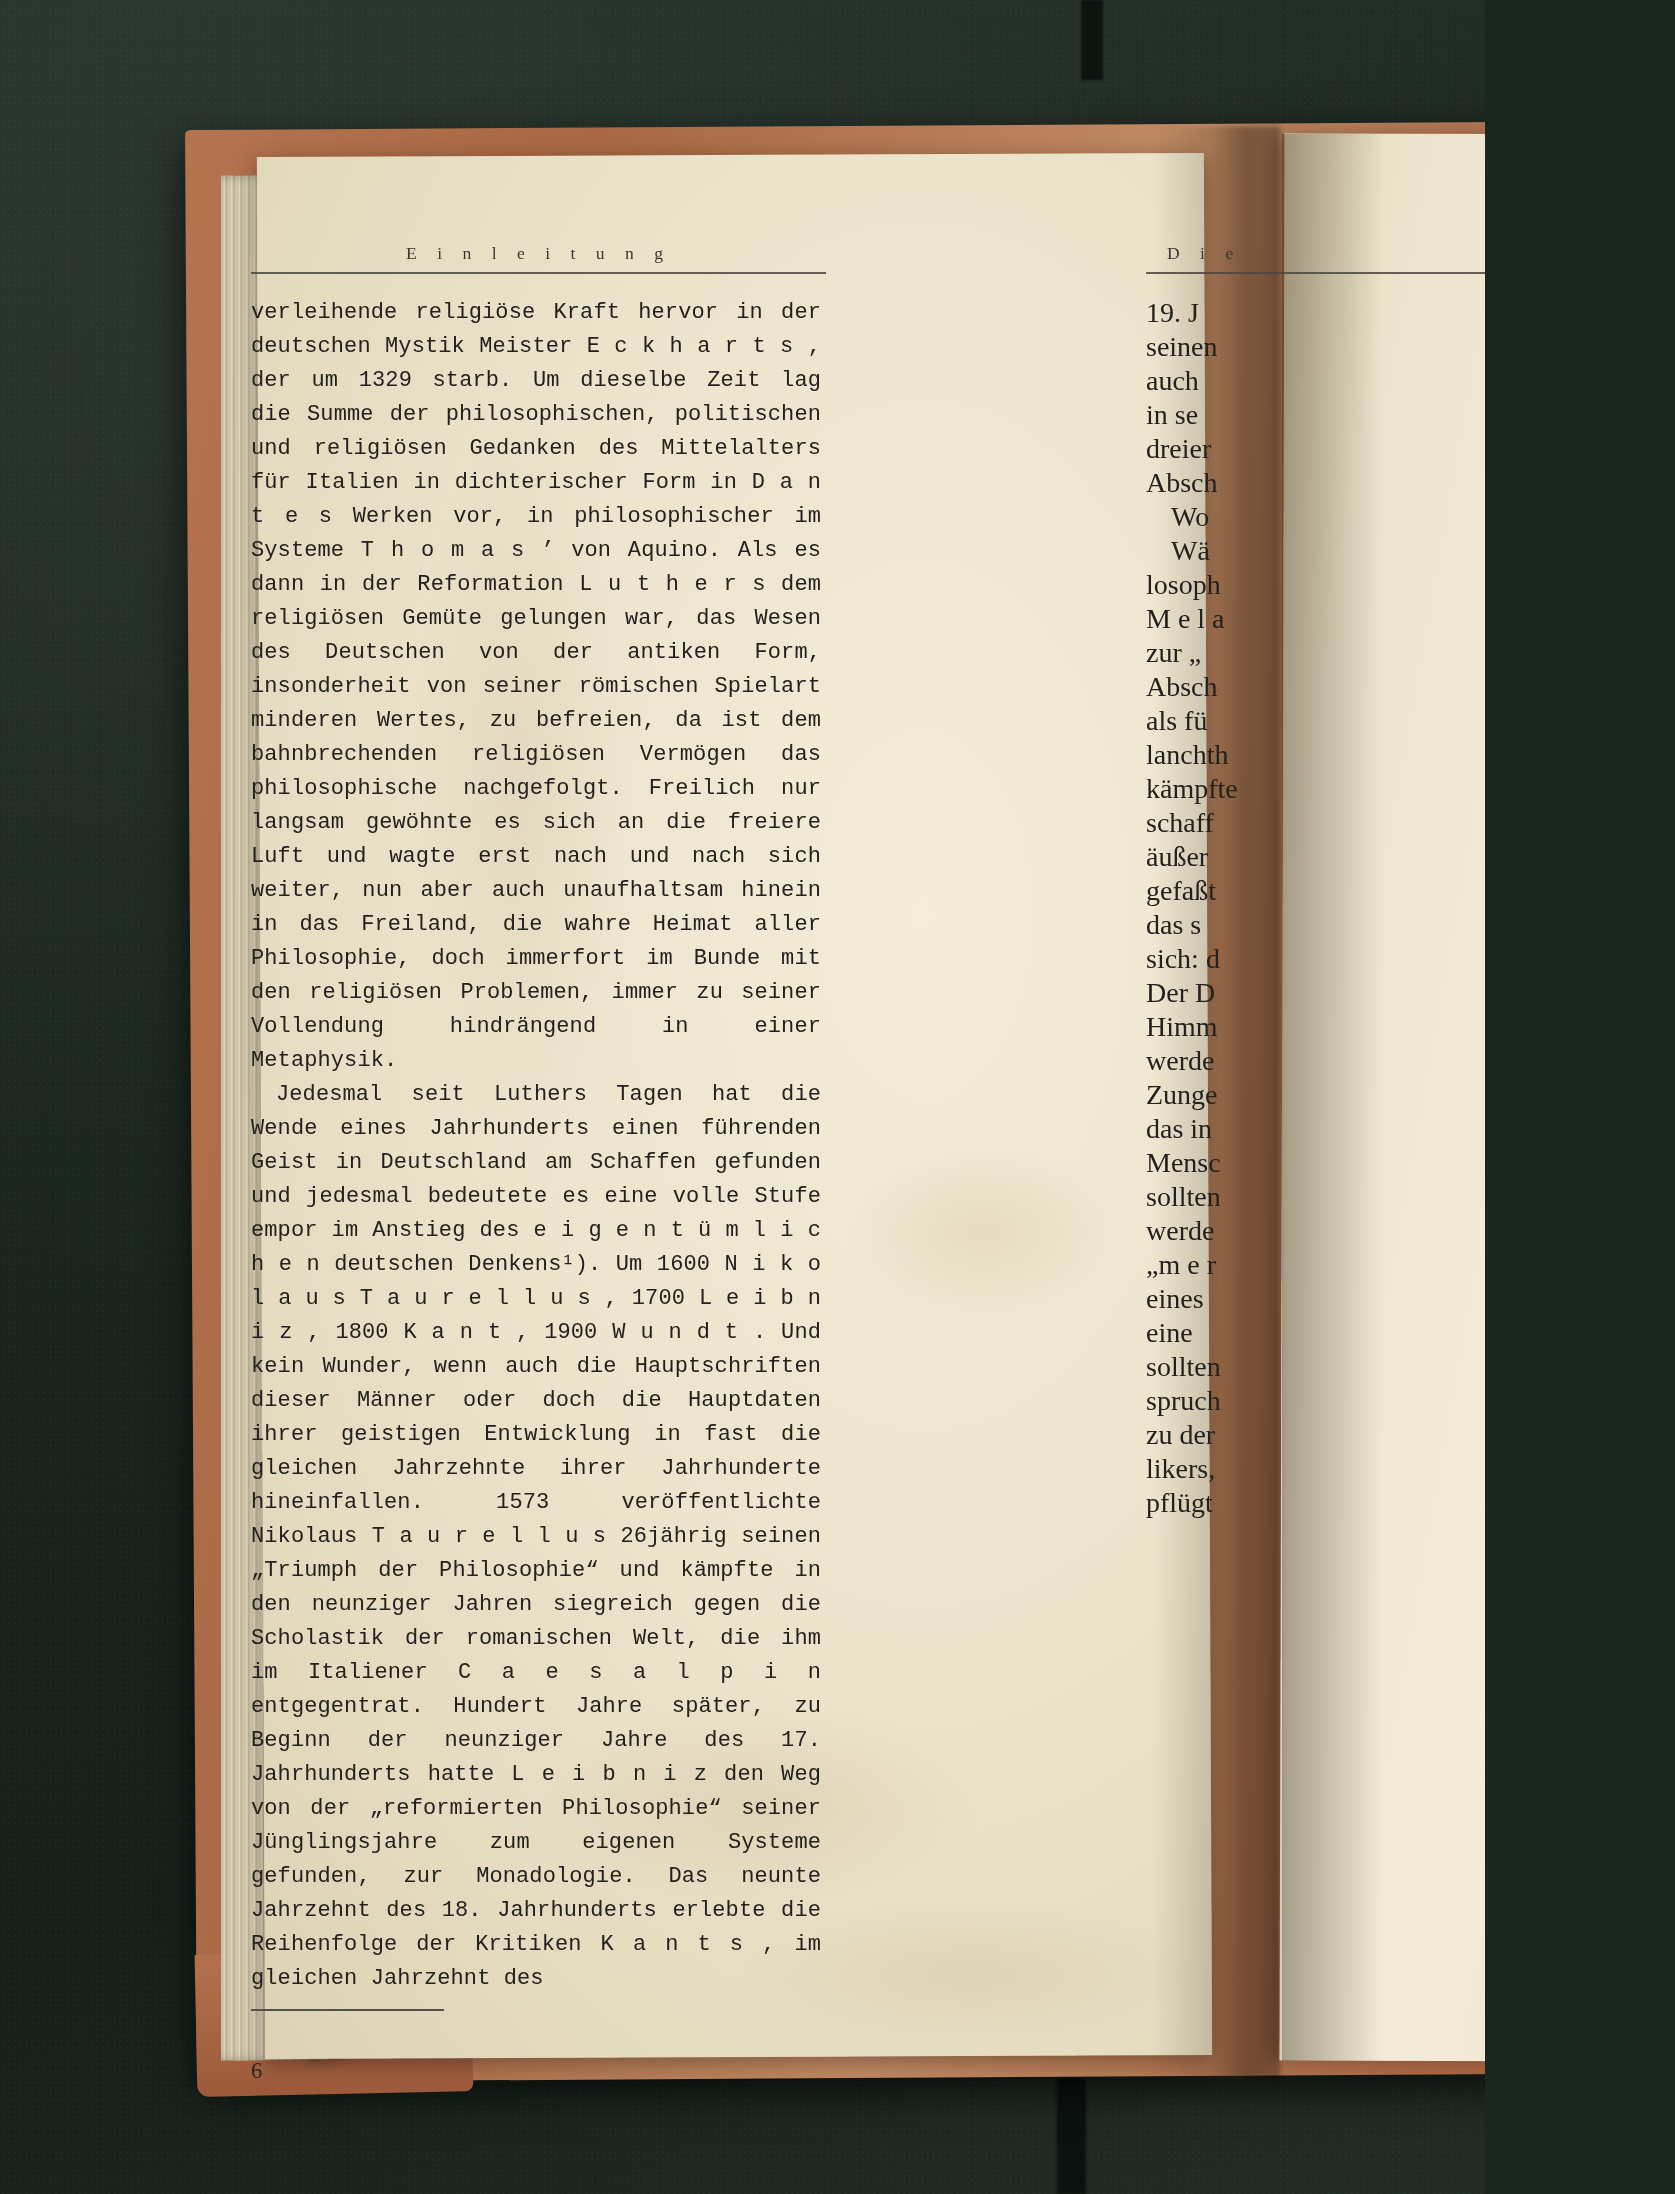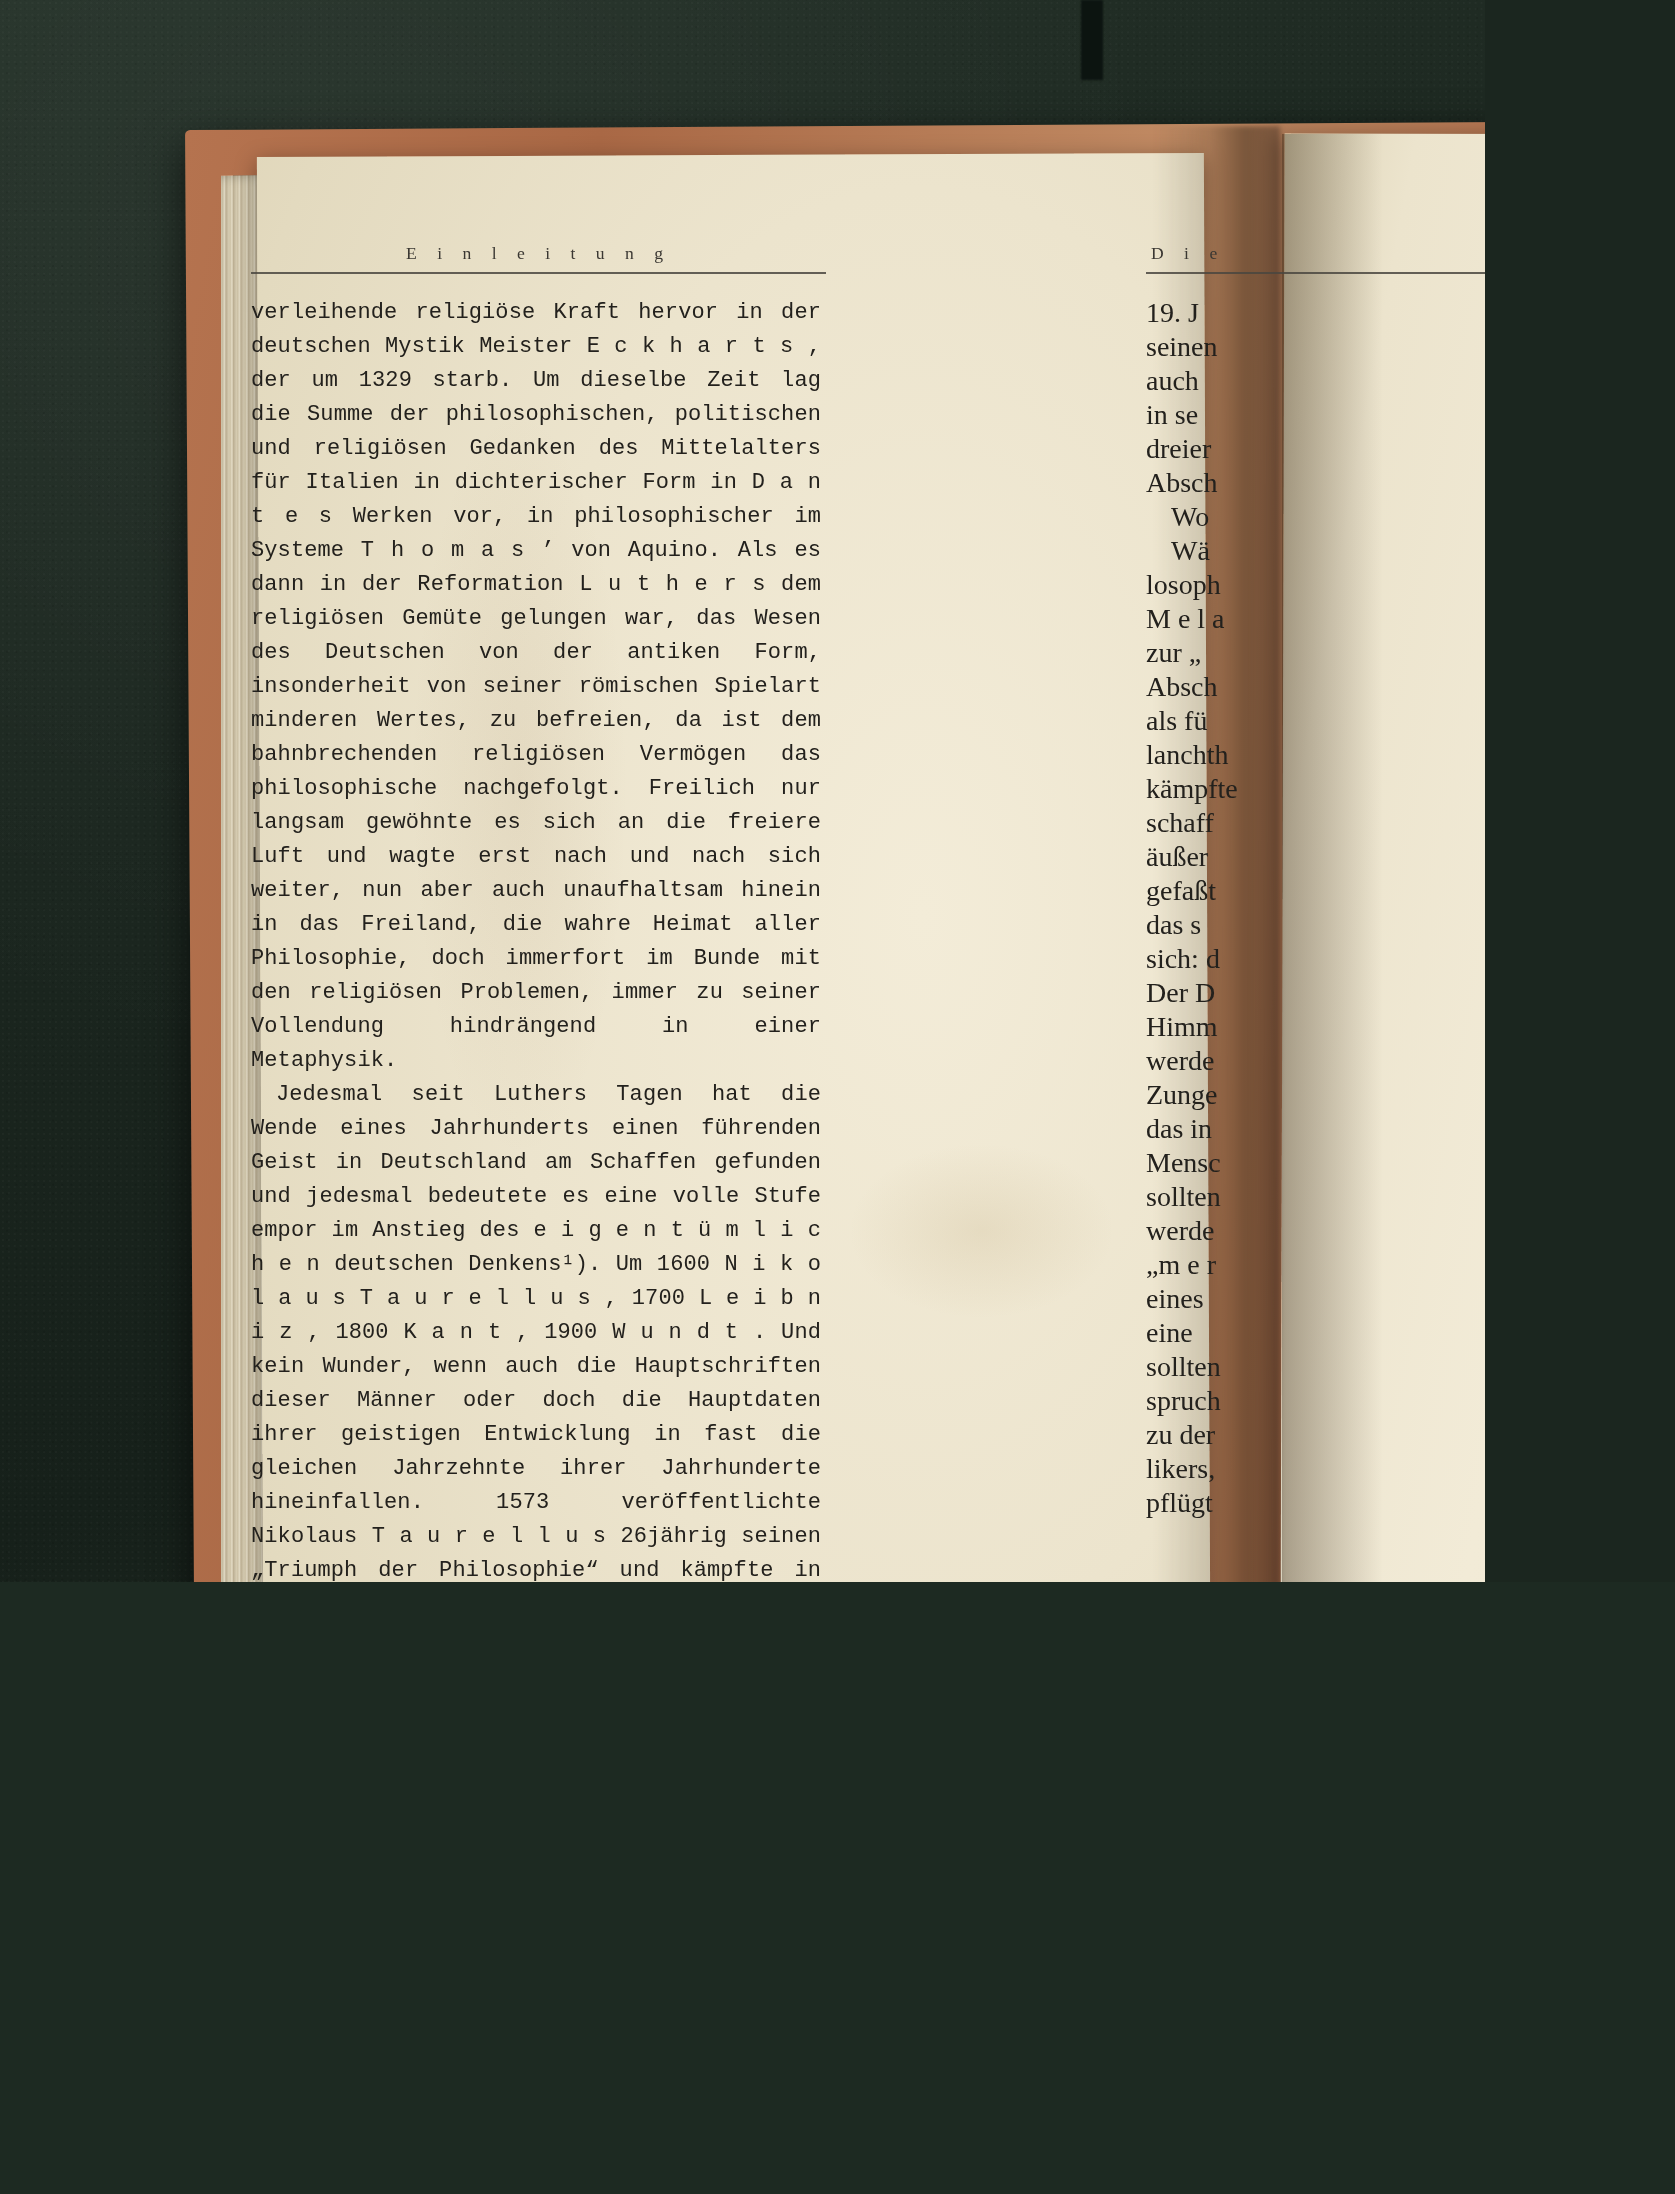--- a/index.html
+++ b/index.html
@@ -3,21 +3,21 @@
 <meta charset="utf-8">
 <style>
   html, body {
     margin: 0;
     padding: 0;
     background: #1d2a22;
   }
   #page {
     position: relative;
     width: 1676px;
-    height: 1582px;
+    height: 2194px;
     overflow: hidden;
     
     background:
       radial-gradient(circle at 20% 15%, rgba(255,255,255,0.035), rgba(0,0,0,0) 45%),
       radial-gradient(circle at 78% 82%, rgba(255,255,255,0.025), rgba(0,0,0,0) 50%),
       linear-gradient(160deg, #26332a 0%, #1b261f 40%, #16201a 70%, #1f2a22 100%);
   }
   
   #page:before {
     content: "";
@@ -234,20 +234,21 @@
     color: #262420;
     font-family: "Liberation Serif", "DejaVu Serif", serif;
     overflow: hidden;
     height: 1592px;
   }
   .right-col .running-head {
     text-align: left;
     letter-spacing: 8px;
     font-size: 17.6px;
     margin-bottom: 8.4px;
+    margin-left: 16px;
   }
   .right-col .head-rule { width: 352px; }
   .right-col p {
     margin: 0;
     font-size: 28px;
     line-height: 34px;
     white-space: nowrap;
     color: #23211d;
   }
   .right-col p.ind { text-indent: 25px; }

